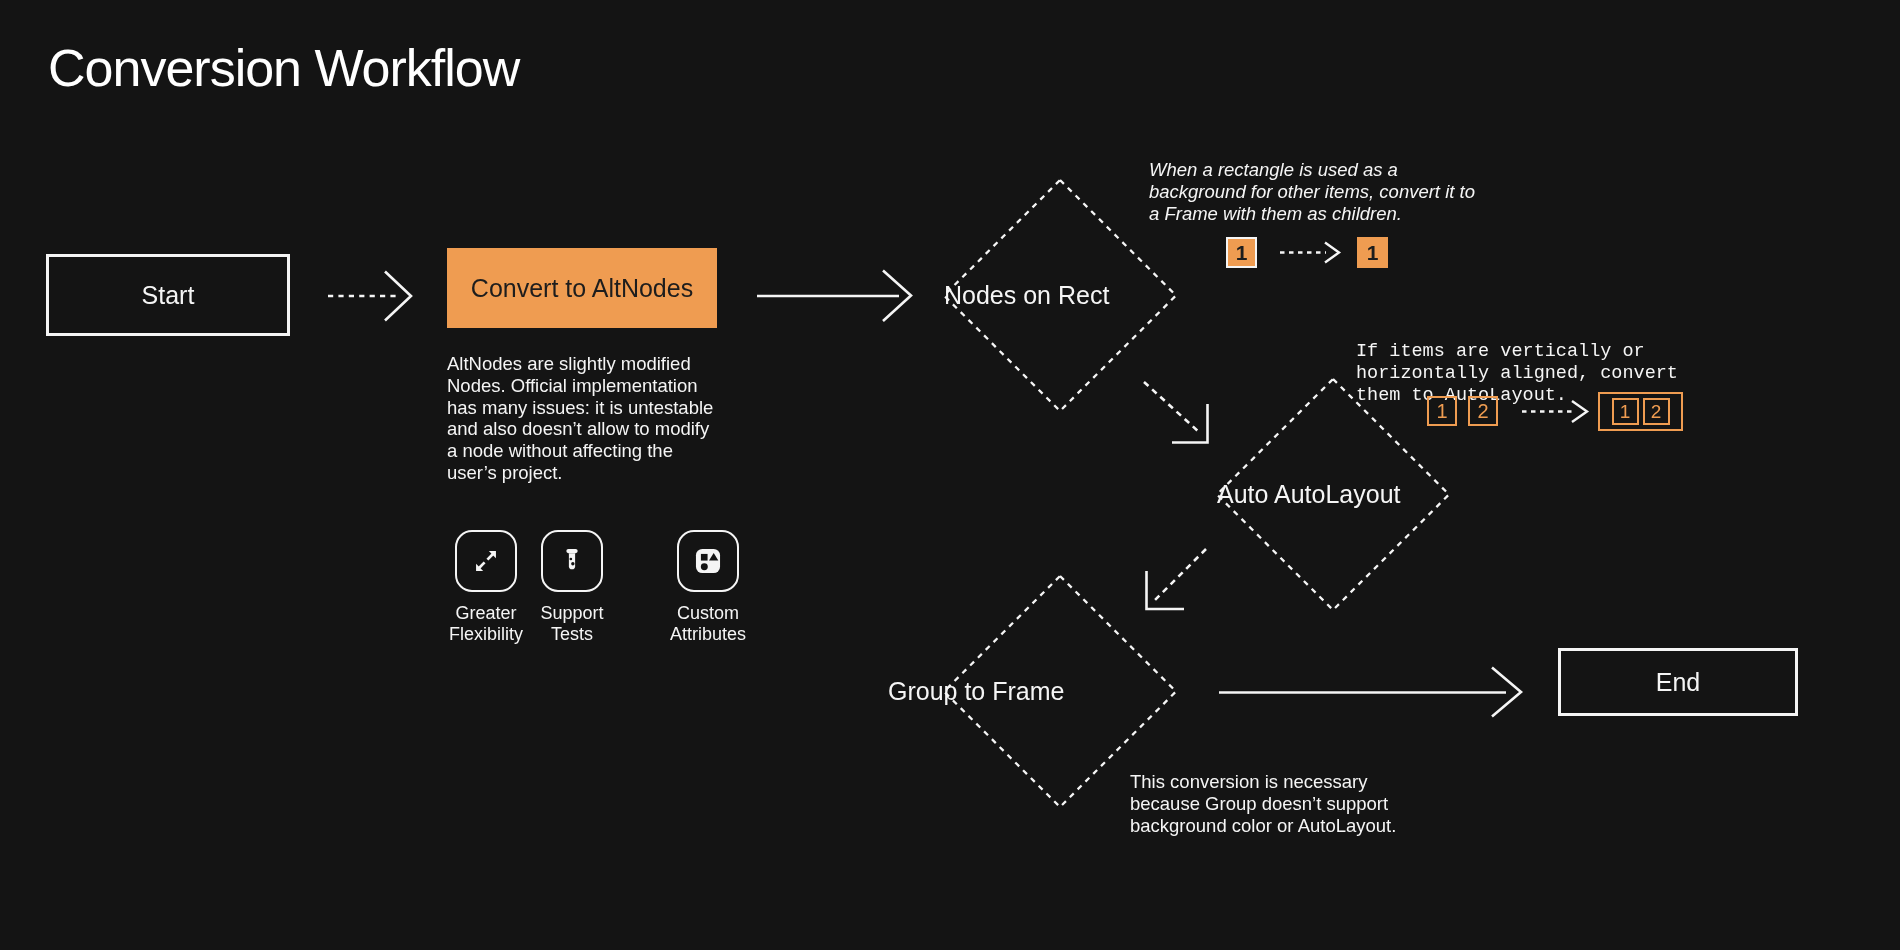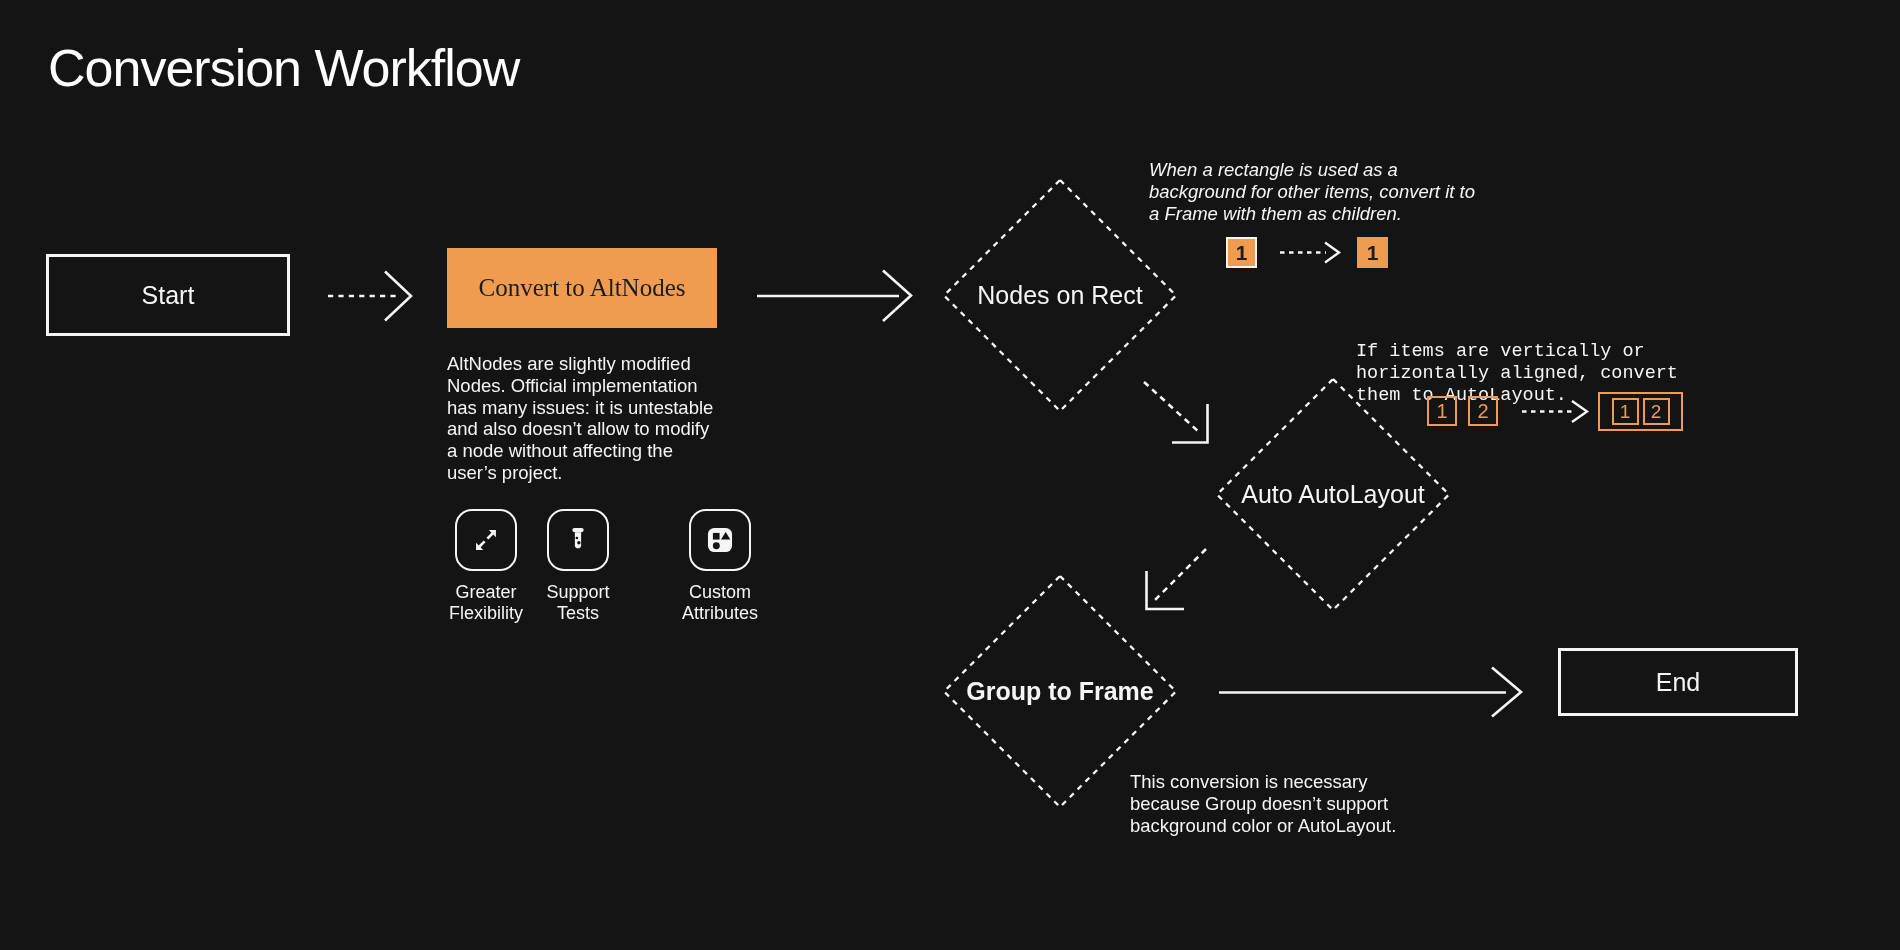--- a/index.html
+++ b/index.html
@@ -14,24 +14,24 @@
   svg.connectors path, svg.connectors polygon, svg.connectors line{fill:none;stroke:var(--ink);}
   .shaft{stroke-width:2.6;}
   .shaft.dashed{stroke-dasharray:5.2 5.2;}
   .shaft.diag{stroke-dasharray:6 5;}
   .head{stroke-width:2.6;stroke-linejoin:miter;}
   .diamond{stroke-width:2.3;stroke-dasharray:5.5 5.5;}
   .rect-node{position:absolute;border:3px solid var(--ink);color:var(--ink);
     display:flex;align-items:center;justify-content:center;font-size:25px;}
   .accent-node{position:absolute;background:var(--accent);color:var(--ink-dark);
     display:flex;align-items:center;justify-content:center;font-size:25px;}
-  .diamond-label{position:absolute;display:flex;align-items:center;justify-content:center;
+  .diamond-label{position:absolute;display:flex;align-items:center;
     color:var(--ink);font-size:25px;}
   .body-text{position:absolute;color:var(--ink);font-size:18.5px;line-height:21.8px;}
-  .features{position:absolute;left:442px;top:509px;display:flex;gap:6px;}
+  .features{position:absolute;left:442px;top:530px;display:flex;}
   .feature{display:flex;flex-direction:column;align-items:center;}
   .feature-icon{width:62px;height:62px;border:2.6px solid var(--ink);border-radius:17px;
     display:flex;align-items:center;justify-content:center;}
   .feature-icon svg{width:34px;height:34px;}
   .feature-label{margin-top:11px;font-size:18px;line-height:21px;color:var(--ink);text-align:center;}
   .sq{position:absolute;width:31px;height:31px;display:flex;align-items:center;justify-content:center;
     font-size:21px;font-weight:700;}
   .sq.filled{background:var(--accent);color:var(--ink-dark);}
   .sq.filled-bordered{background:var(--accent);color:var(--ink-dark);border:2.5px solid var(--ink);}
   .sq.outlined{width:30px;height:30px;background:transparent;border:2.5px solid var(--accent);
@@ -86,21 +86,21 @@
 
     <polygon class="diamond" points="1060,180 1176,295.5 1060,411 944,295.5"></polygon>
     <polygon class="diamond" points="1333,379 1449,494.5 1333,610 1217,494.5"></polygon>
     <polygon class="diamond" points="1060,576 1176,691.5 1060,807 944,691.5"></polygon>
   </svg>
 
   <div class="rect-node" style="left:46px;top:254px;width:244px;height:82px;">
     <span>Start</span>
   </div>
 
-  <div class="accent-node" style="left:447px;top:248px;width:270px;height:80px;font-family:Liberation Serif, serif;">
+  <div class="accent-node" style="left:447px;top:248px;width:270px;height:80px;">
     <span>Convert to AltNodes</span>
   </div>
 
   <div class="body-text" style="left:447px;top:353px;width:268px;">AltNodes are slightly modified Nodes. Official implementation has many issues: it is untestable and also doesn’t allow to modify a node without affecting the user’s project.</div>
 
   <div class="features">
     <div class="feature" style="width:88px;">
       <div class="feature-icon">
         <svg viewBox="0 0 24 24">
           <path d="M13 11 L17.6 6.4" stroke="#F5F5F5" stroke-width="1.9" fill="none"></path>
@@ -134,21 +134,21 @@
       <div class="feature-label">Custom Attributes</div>
     </div>
   </div>
 
   <div class="diamond-label" style="left:944px;top:180px;width:232px;height:231px;">
     <span>Nodes on Rect</span>
   </div>
   <div class="diamond-label" style="left:1217px;top:379px;width:232px;height:231px;">
     <span>Auto AutoLayout</span>
   </div>
-  <div class="diamond-label" style="left:944px;top:576px;width:232px;height:231px;font-weight:bold;">
+  <div class="diamond-label" style="left:888px;top:576px;width:232px;height:231px;">
     <span>Group to Frame</span>
   </div>
 
   <div class="body-text" style="left:1149px;top:159px;width:332px;font-style:italic;">When a rectangle is used as a background for other items, convert it to a Frame with them as children.</div>
   <div class="sq filled-bordered" style="left:1226px;top:237px;">1</div>
   <div class="sq filled" style="left:1357px;top:237px;">1</div>
 
   <div class="body-text" style="left:1356px;top:341px;width:348px;font-family:Liberation Mono, monospace;">If items are vertically or horizontally aligned, convert them to AutoLayout.</div>
   <div class="sq outlined" style="left:1427px;top:396px;">1</div>
   <div class="sq outlined" style="left:1468px;top:396px;">2</div>

